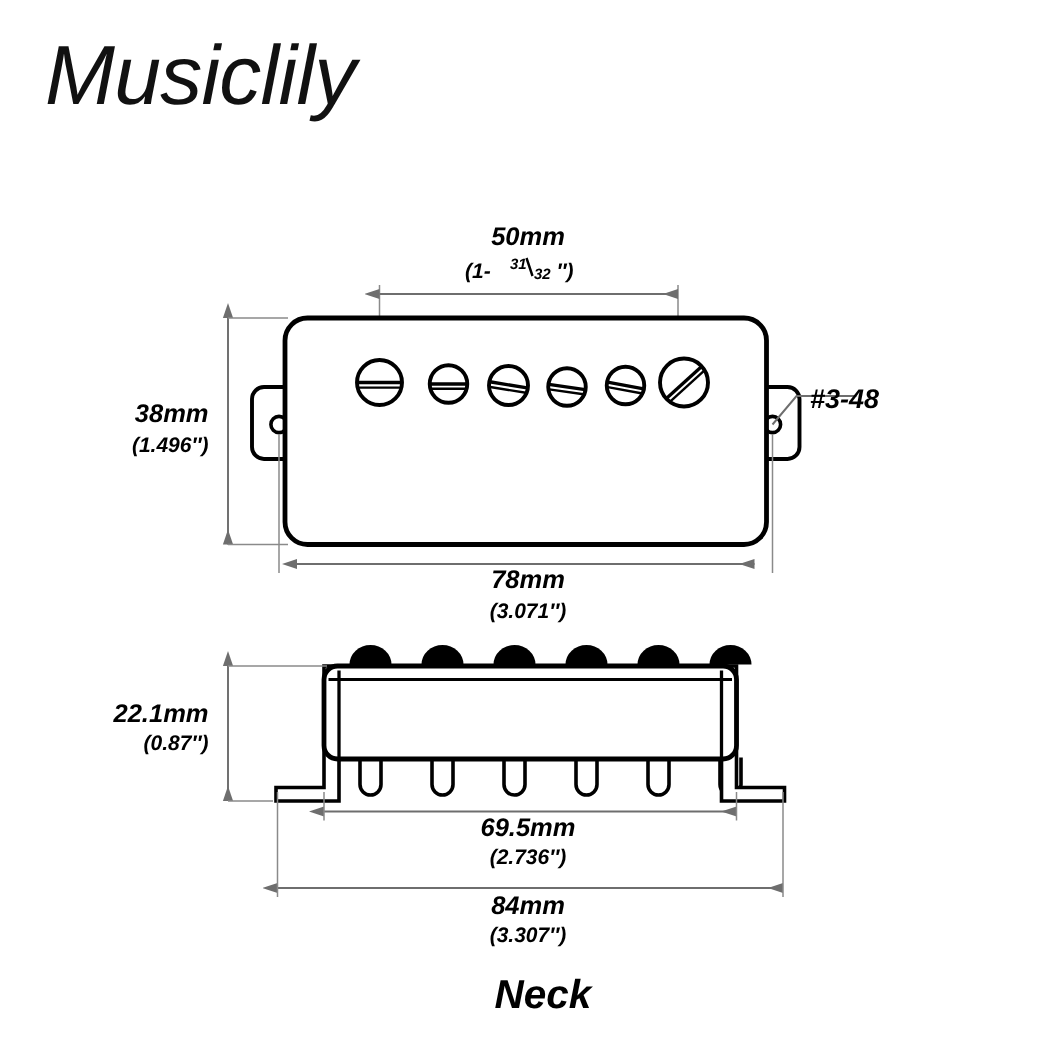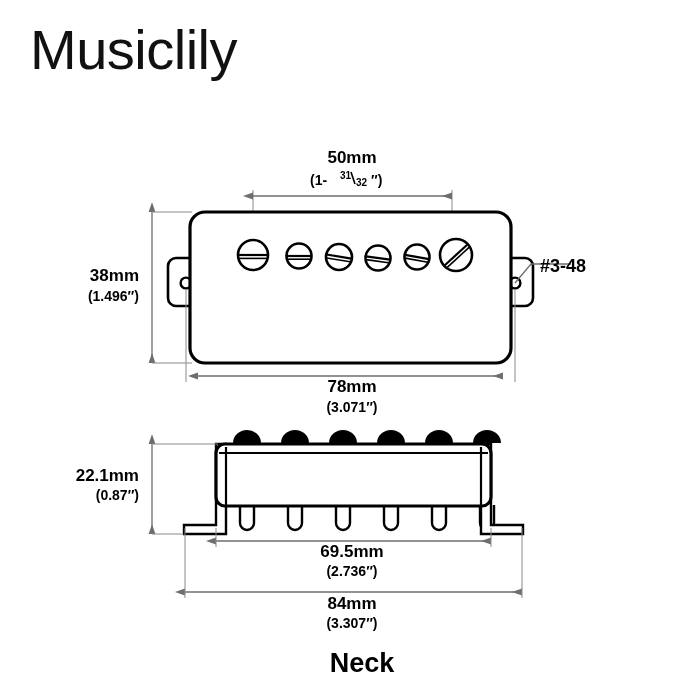--- a/index.html
+++ b/index.html
@@ -12,20 +12,21 @@
     height: 700px;
     font-family: "Liberation Sans", sans-serif;
     color: #000000;
     overflow: hidden;
     position: relative;
   }
   #stage {
     position: relative;
     width: 664px;
     height: 700px;
+    font-style: italic;
   }
   .brand {
     position: absolute;
     left: 30px;
     top: 22px;
     font-size: 56px;
     font-weight: 400;
     letter-spacing: -0.5px;
     line-height: 1;
     color: #111111;

